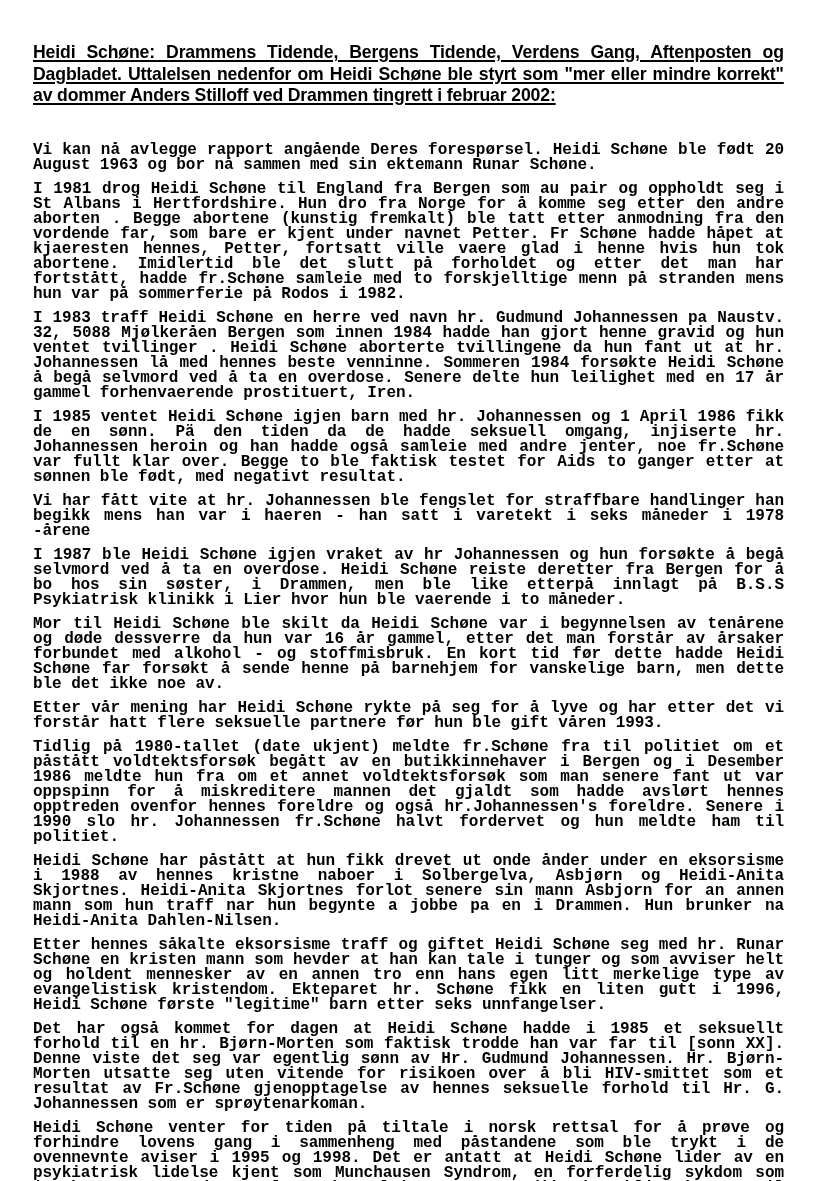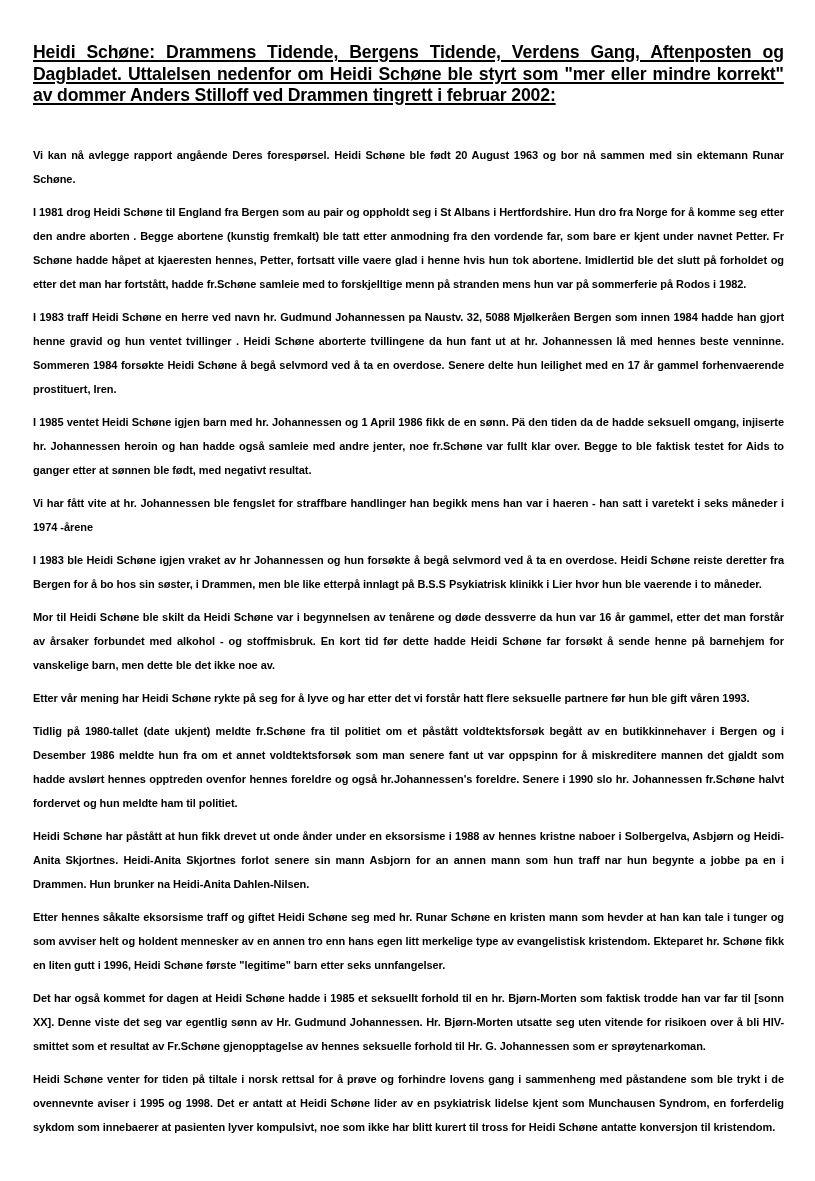--- a/index.html
+++ b/index.html
@@ -30,45 +30,45 @@
     text-decoration-thickness: 2px;
     text-underline-offset: 2px;
     text-align: justify;
     letter-spacing: -0.15px;
     margin: 0 0 36px 0;
     transform: scaleX(0.97);
     transform-origin: left top;
     width: 774px;
   }
   .body-text p {
-    font-family: Liberation Sans, sans-serif;
+    font-family: Liberation Mono, monospace;
     font-weight: bold;
-    font-size: 11px;
-    line-height: 24px;
+    font-size: 16px;
+    line-height: 15px;
     text-align: justify;
     margin: 0 0 9px 0;
     letter-spacing: -0.05px;
   }
   .body-text p.gap-before {
     margin-top: 16px;
   }
 </style>
 </head>
 <body>
 
 <div class="page">
   <div class="title">Heidi Schøne: Drammens Tidende, Bergens Tidende, Verdens Gang, Aftenposten og Dagbladet. Uttalelsen nedenfor om Heidi Schøne ble styrt som "mer eller mindre korrekt" av dommer Anders Stilloff ved Drammen tingrett i februar 2002:</div>
 
   <div class="body-text">
     <p>Vi kan nå avlegge rapport angående Deres forespørsel. Heidi Schøne ble født 20 August 1963 og bor nå sammen med sin ektemann Runar Schøne.</p>
     <p>I 1981 drog Heidi Schøne til England fra Bergen som au pair og oppholdt seg i St Albans i Hertfordshire. Hun dro fra Norge for å komme seg etter den andre aborten . Begge abortene (kunstig fremkalt) ble tatt etter anmodning fra den vordende far, som bare er kjent under navnet Petter. Fr Schøne hadde håpet at kjaeresten hennes, Petter, fortsatt ville vaere glad i henne hvis hun tok abortene. Imidlertid ble det slutt på forholdet og etter det man har fortstått, hadde fr.Schøne samleie med to forskjelltige menn på stranden mens hun var på sommerferie på Rodos i 1982.</p>
     <p>I 1983 traff Heidi Schøne en herre ved navn hr. Gudmund Johannessen pa Naustv. 32, 5088 Mjølkeråen Bergen som innen 1984 hadde han gjort henne gravid og hun ventet tvillinger . Heidi Schøne aborterte tvillingene da hun fant ut at hr. Johannessen lå med hennes beste venninne. Sommeren 1984 forsøkte Heidi Schøne å begå selvmord ved å ta en overdose. Senere delte hun leilighet med en 17 år gammel forhenvaerende prostituert, Iren.</p>
     <p>I 1985 ventet Heidi Schøne igjen barn med hr. Johannessen og 1 April 1986 fikk de en sønn. Pä den tiden da de hadde seksuell omgang, injiserte hr. Johannessen heroin og han hadde også samleie med andre jenter, noe fr.Schøne var fullt klar over. Begge to ble faktisk testet for Aids to ganger etter at sønnen ble født, med negativt resultat.</p>
-    <p>Vi har fått vite at hr. Johannessen ble fengslet for straffbare handlinger han begikk mens han var i haeren - han satt i varetekt i seks måneder i 1974 -årene</p>
-    <p>I 1983 ble Heidi Schøne igjen vraket av hr Johannessen og hun forsøkte å begå selvmord ved å ta en overdose. Heidi Schøne reiste deretter fra Bergen for å bo hos sin søster, i Drammen, men ble like etterpå innlagt på B.S.S Psykiatrisk klinikk i Lier hvor hun ble vaerende i to måneder.</p>
+    <p>Vi har fått vite at hr. Johannessen ble fengslet for straffbare handlinger han begikk mens han var i haeren - han satt i varetekt i seks måneder i 1978 -årene</p>
+    <p>I 1987 ble Heidi Schøne igjen vraket av hr Johannessen og hun forsøkte å begå selvmord ved å ta en overdose. Heidi Schøne reiste deretter fra Bergen for å bo hos sin søster, i Drammen, men ble like etterpå innlagt på B.S.S Psykiatrisk klinikk i Lier hvor hun ble vaerende i to måneder.</p>
     <p>Mor til Heidi Schøne ble skilt da Heidi Schøne var i begynnelsen av tenårene og døde dessverre da hun var 16 år gammel, etter det man forstår av årsaker forbundet med alkohol - og stoffmisbruk. En kort tid før dette hadde Heidi Schøne far forsøkt å sende henne på barnehjem for vanskelige barn, men dette ble det ikke noe av.</p>
     <p>Etter vår mening har Heidi Schøne rykte på seg for å lyve og har etter det vi forstår hatt flere seksuelle partnere før hun ble gift våren 1993.</p>
     <p>Tidlig på 1980-tallet (date ukjent) meldte fr.Schøne fra til politiet om et påstått voldtektsforsøk begått av en butikkinnehaver i Bergen og i Desember 1986 meldte hun fra om et annet voldtektsforsøk som man senere fant ut var oppspinn for å miskreditere mannen det gjaldt som hadde avslørt hennes opptreden ovenfor hennes foreldre og også hr.Johannessen's foreldre. Senere i 1990 slo hr. Johannessen fr.Schøne halvt fordervet og hun meldte ham til politiet.</p>
     <p>Heidi Schøne har påstått at hun fikk drevet ut onde ånder under en eksorsisme i 1988 av hennes kristne naboer i Solbergelva, Asbjørn og Heidi-Anita Skjortnes. Heidi-Anita Skjortnes forlot senere sin mann Asbjorn for an annen mann som hun traff nar hun begynte a jobbe pa en i Drammen. Hun brunker na Heidi-Anita Dahlen-Nilsen.</p>
     <p>Etter hennes såkalte eksorsisme traff og giftet Heidi Schøne seg med hr. Runar Schøne en kristen mann som hevder at han kan tale i tunger og som avviser helt og holdent mennesker av en annen tro enn hans egen litt merkelige type av evangelistisk kristendom. Ekteparet hr. Schøne fikk en liten gutt i 1996, Heidi Schøne første "legitime" barn etter seks unnfangelser.</p>
     <p>Det har også kommet for dagen at Heidi Schøne hadde i 1985 et seksuellt forhold til en hr. Bjørn-Morten som faktisk trodde han var far til [sonn XX]. Denne viste det seg var egentlig sønn av Hr. Gudmund Johannessen. Hr. Bjørn-Morten utsatte seg uten vitende for risikoen over å bli HIV-smittet som et resultat av Fr.Schøne gjenopptagelse av hennes seksuelle forhold til Hr. G. Johannessen som er sprøytenarkoman.</p>
     <p>Heidi Schøne venter for tiden på tiltale i norsk rettsal for å prøve og forhindre lovens gang i sammenheng med påstandene som ble trykt i de ovennevnte aviser i 1995 og 1998. Det er antatt at Heidi Schøne lider av en psykiatrisk lidelse kjent som Munchausen Syndrom, en forferdelig sykdom som innebaerer at pasienten lyver kompulsivt, noe som ikke har blitt kurert til tross for Heidi Schøne antatte konversjon til kristendom.</p>
   </div>
 </div>
 

